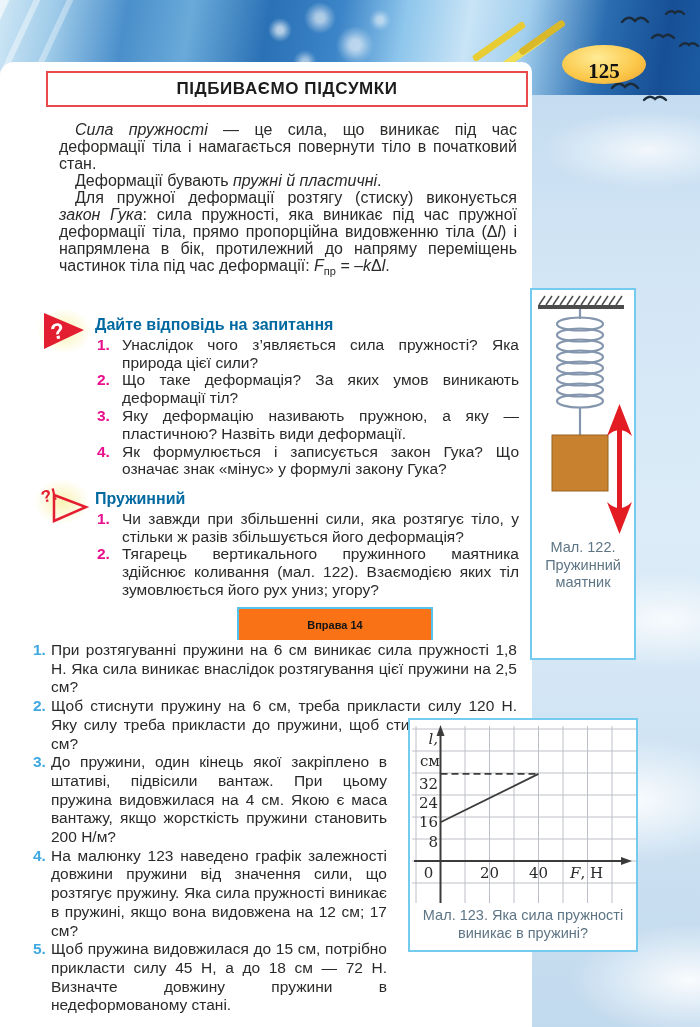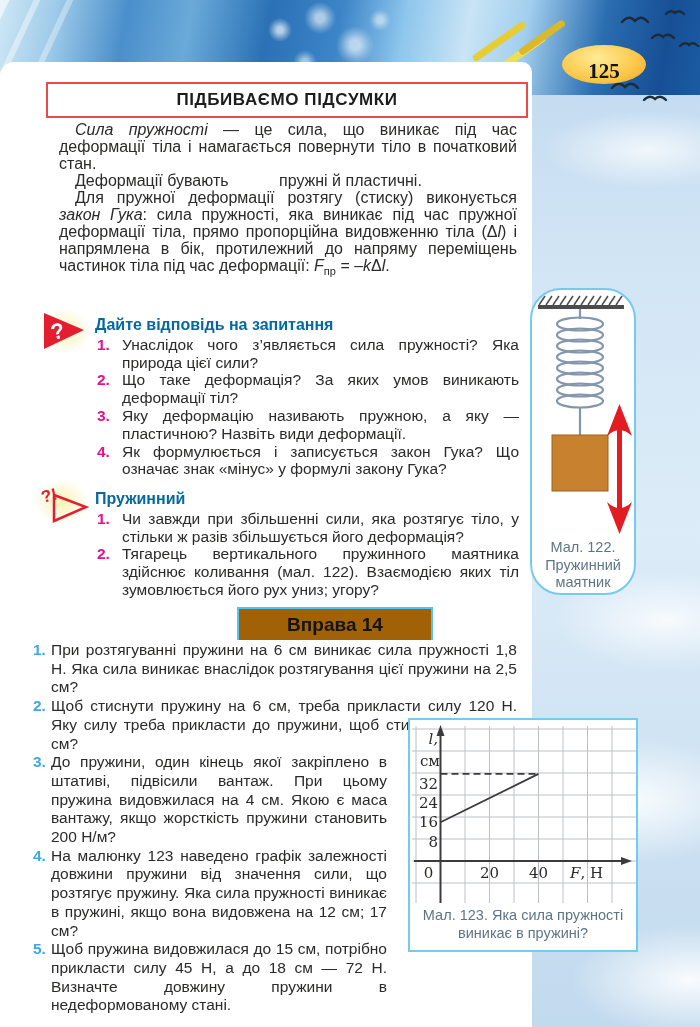--- a/index.html
+++ b/index.html
@@ -40,49 +40,49 @@
   
   .badge{position:absolute;left:562px;top:45px;width:84px;height:39px;z-index:6;
     border-radius:50%;background:radial-gradient(ellipse at 42% 32%, #ffeb96, #fbc84a 58%, #ec9f2d 100%);
     display:flex;align-items:flex-end;justify-content:center;
     font-family:"Liberation Serif", serif;font-weight:bold;font-size:21px;color:#121212;}
 
   
   .panel{position:absolute;left:0;top:62px;width:532px;height:965px;background:#ffffff;
     border-radius:14px 10px 0 0;z-index:3;}
 
-  .title-box{position:absolute;left:46px;top:20px;width:482px;height:36px;box-sizing:border-box;
+  .title-box{position:absolute;left:46px;top:9px;width:482px;height:36px;box-sizing:border-box;
     border:2px solid #e94b4c;display:flex;align-items:center;justify-content:center;
     font-weight:bold;font-size:17px;letter-spacing:.6px;color:#1c1c1c;}
 
   .paras{position:absolute;left:59px;top:59px;width:458px;font-size:16px;line-height:17px;text-align:justify;}
   .paras p{margin:0;text-indent:16px;}
 
   .control-heading{position:absolute;left:46px;top:223px;width:482px;text-align:center;
     font-weight:bold;font-size:16.5px;color:#e8108c;letter-spacing:.2px;}
 
   .q-icon{position:absolute;z-index:4;}
   .glow{position:absolute;left:-6px;top:-4px;width:56px;height:46px;background:radial-gradient(ellipse, #f9f3b4 0%, rgba(249,243,180,0) 70%);}
   .q-list{position:absolute;width:424px;font-size:15.5px;line-height:17.8px;text-align:justify;}
   .q-list .sec-title{font-weight:bold;color:#0369a1;font-size:16px;margin:0 0 2px 0;}
   .q-item{position:relative;padding-left:27px;margin:0;}
   .q-item .num{position:absolute;left:2px;top:0;font-weight:bold;color:#e8108c;}
 
   .vprava-tab{position:absolute;left:237px;top:545px;width:196px;height:33px;box-sizing:border-box;
-    border:2px solid #54c3ee;border-bottom:none;background:#a16207;
-    display:flex;align-items:center;justify-content:center;font-weight:bold;font-size:19px;color:#141414;}
+    border:2px solid #54c3ee;border-bottom:none;background:#f97316;
+    display:flex;align-items:center;justify-content:center;font-weight:bold;font-size:11px;color:#141414;}
 
   .exercises{position:absolute;left:33px;top:579px;width:484px;font-size:15.5px;line-height:18.7px;text-align:justify;}
   .ex-item{position:relative;padding-left:18px;margin:0;}
   .ex-item .num{position:absolute;left:0;top:0;font-weight:bold;color:#3fa8e0;}
   .fig-spacer{float:right;width:130px;height:235px;}
 
   
   .figure{position:absolute;background:#ffffff;border:2px solid #74cbee;box-sizing:border-box;z-index:4;}
-  #fig122{left:530px;top:288px;width:106px;height:307px;border-radius:31px;}
+  #fig122{left:530px;top:288px;width:106px;height:372px;}
   #fig123{left:408px;top:718px;width:230px;height:234px;}
   .caption{color:#5e7585;font-size:14.5px;line-height:17.5px;text-align:center;white-space:pre-line;}
   #fig122 .caption{position:absolute;left:0;top:249px;width:100%;}
   #fig123 .caption{position:absolute;left:0;top:187px;width:100%;}
   sub{font-size:11px;}
 </style>
 </head>
 <body>
 
 <div class="clouds"></div>
@@ -111,21 +111,21 @@
 </div>
 
 <div class="panel">
 
   <div class="title-box">
     <span>ПІДБИВАЄМО ПІДСУМКИ</span>
   </div>
 
   <div class="paras">
     <p><span style="font-style: italic;">Сила пружності</span><span> — це сила, що виникає під час деформації тіла і намагається повернути тіло в початковий стан.</span></p>
-    <p><span>Деформації бувають </span><span style=" margin-left: 46px;">пружні й пластичні</span><span>.</span></p>
+    <p><span>Деформації бувають </span><span style="font-style: italic;">пружні й пластичні</span><span>.</span></p>
     <p><span>Для пружної деформації розтягу (стиску) виконується </span><span style="font-style: italic;">закон Гука</span><span>: сила пружності, яка виникає під час пружної деформації тіла, прямо пропорційна видовженню тіла (Δ</span><span style="font-style: italic;">l</span><span>) і напрямлена в бік, протилежний до напряму переміщень частинок тіла під час деформації: </span><span style="font-style: italic;">F</span><sub>пр</sub><span> = –</span><span style="font-style: italic;">k</span><span>Δ</span><span style="font-style: italic;">l</span><span>.</span></p>
   </div>
 
 
   <div class="q-icon" style="left:42px;top:250px;">
     <div class="glow"></div>
     <svg width="46" height="40" viewBox="0 0 46 40" style="position:relative;">
       <polygon points="2,1 42,18 2,37" fill="#e31e30"></polygon>
       <text x="9" y="27" font-size="22" font-weight="bold" fill="#ffffff" font-family="Liberation Sans, sans-serif" transform="rotate(-12 14 20)">?</text>
     </svg>

